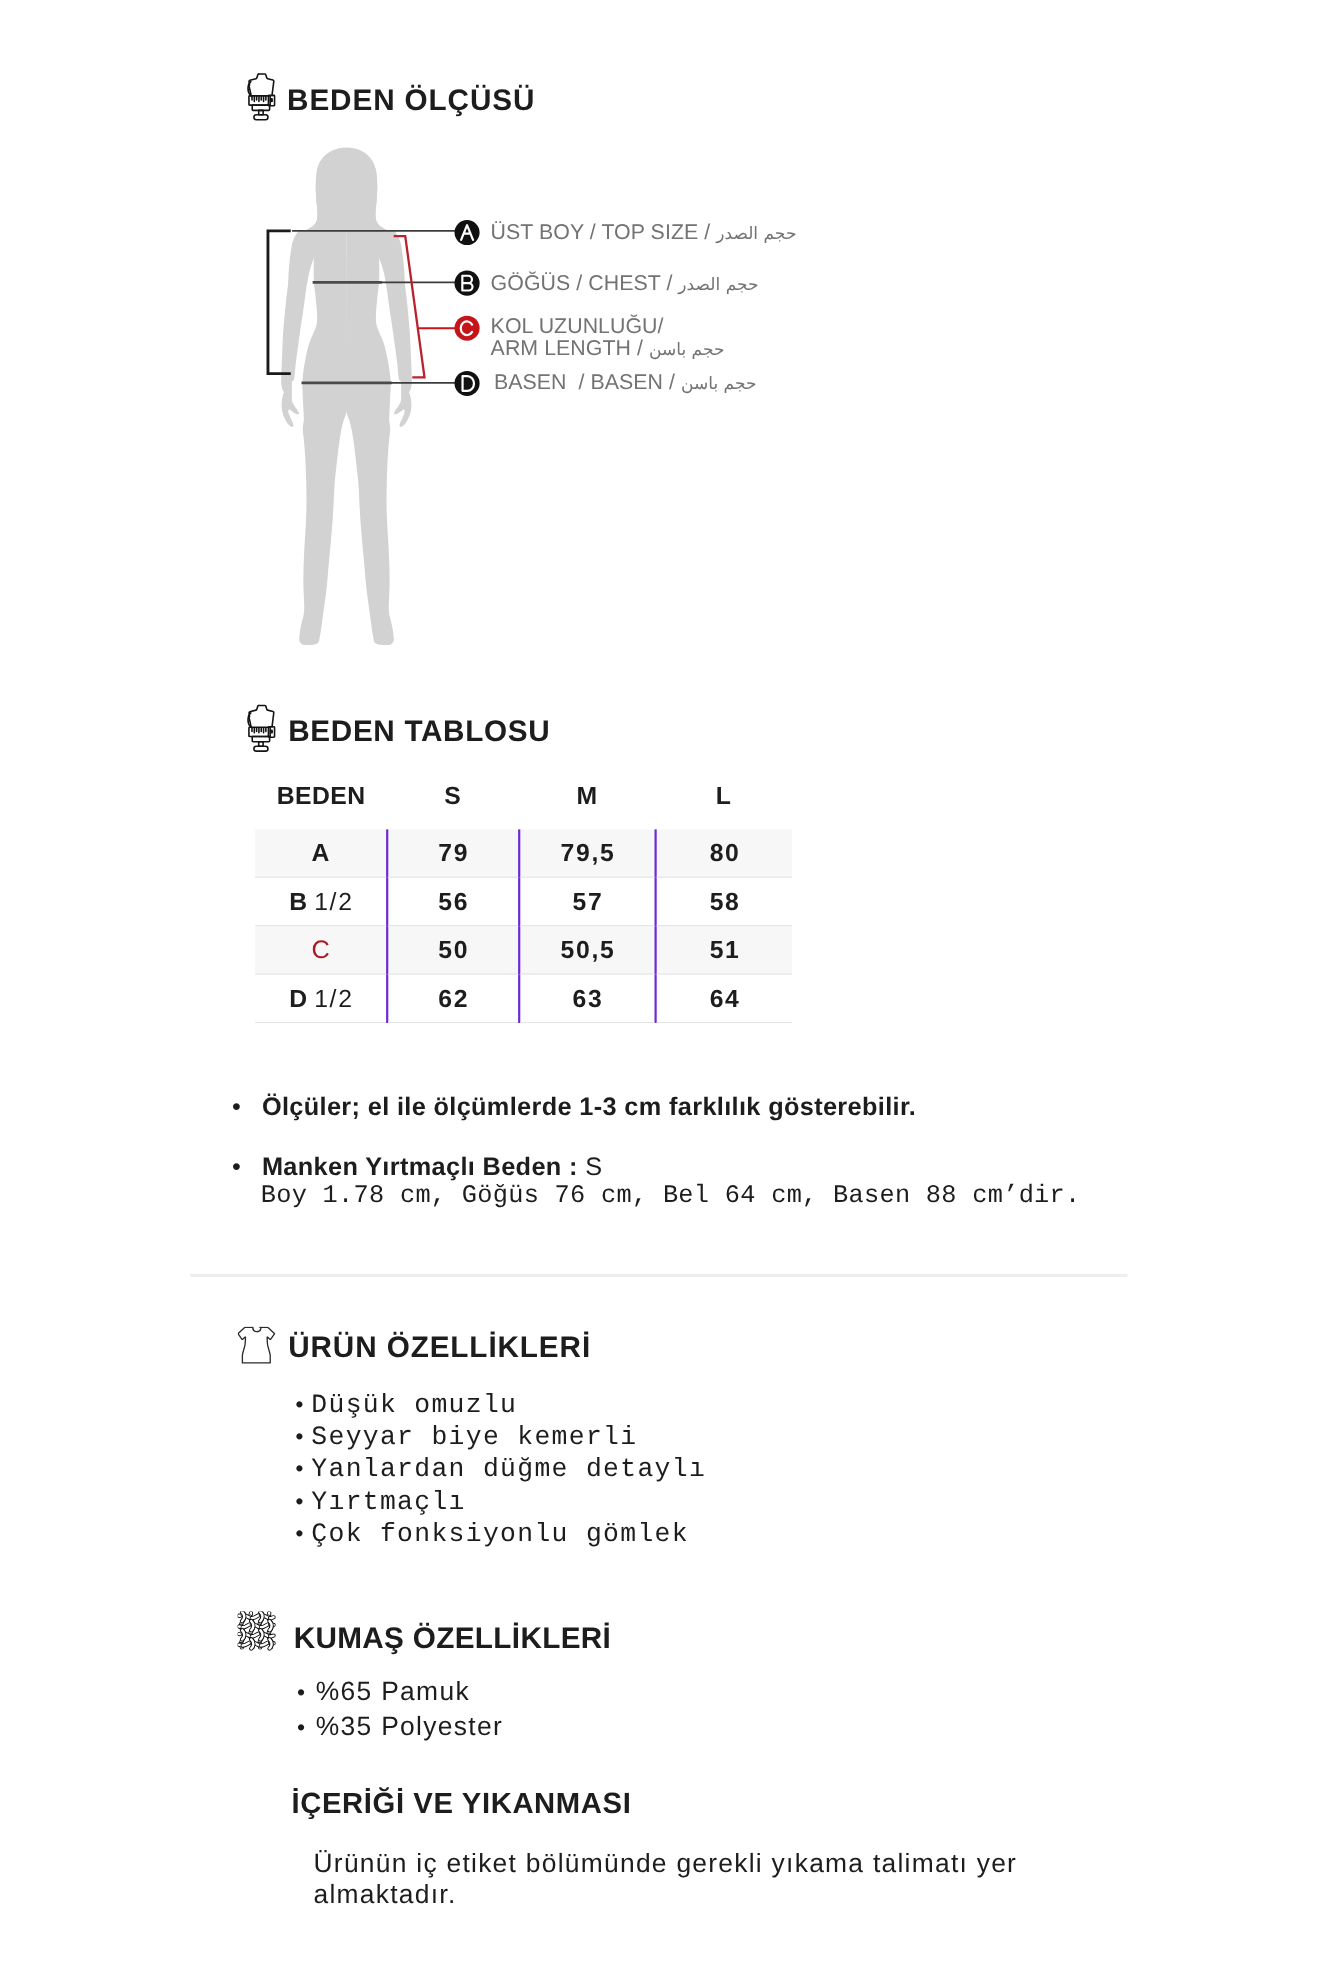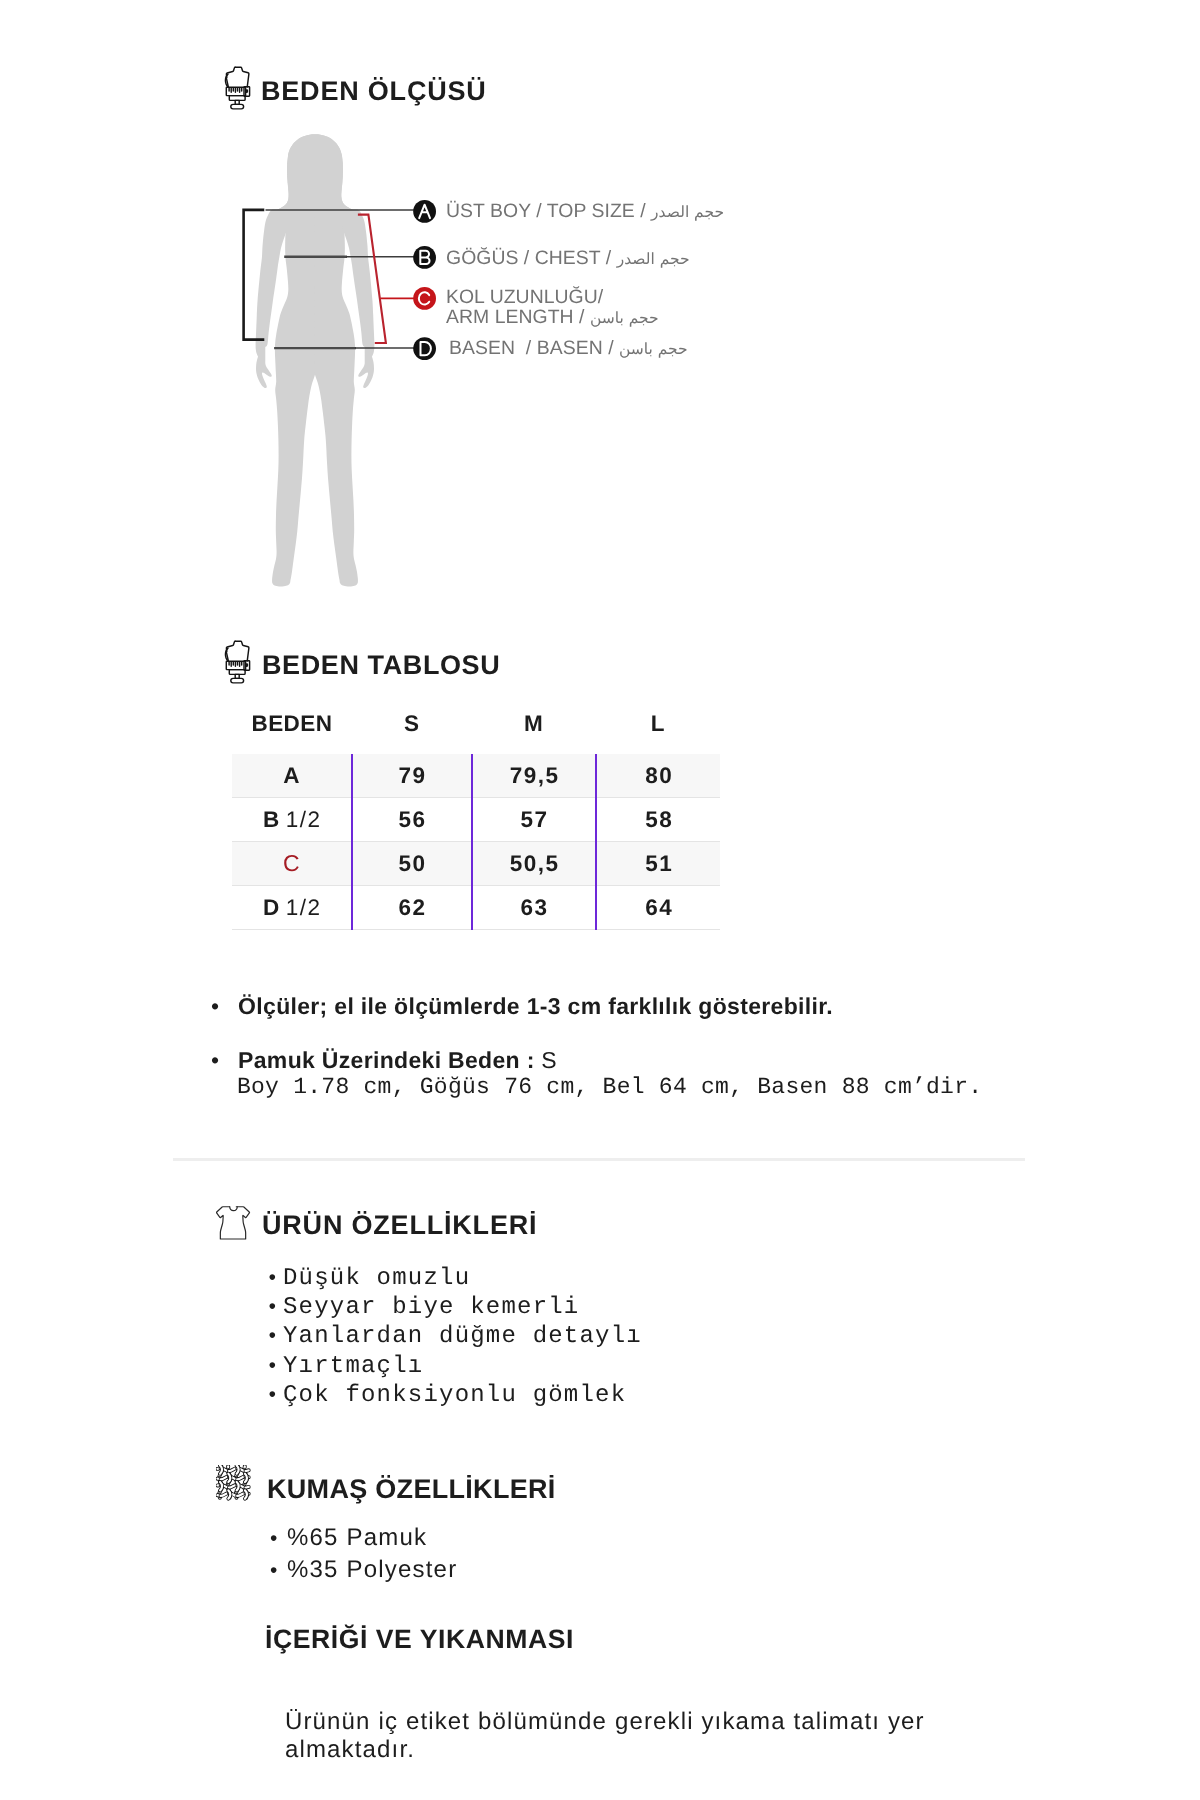--- a/index.html
+++ b/index.html
@@ -178,21 +178,21 @@
         </tr>
       </tbody>
   </table>
 
   <div class="note" style="left:211px;top:991px;">
     <span>•</span>
     <b style="margin-left:12px">Ölçüler; el ile ölçümlerde 1-3 cm farklılık gösterebilir.</b>
   </div>
   <div class="note" style="left:211px;top:1045px;">
     <span>•</span>
-    <b style="margin-left:12px">Pamuk Üzerindeki Beden :</b>
+    <b style="margin-left:12px">Manken Yırtmaçlı Beden :</b>
     <span>S</span>
   </div>
   <div class="note" style="left:237px;top:1072px;font-weight:400;letter-spacing:0.26px;font-family:Liberation Mono, monospace;">Boy 1.78 cm, Göğüs 76 cm, Bel 64 cm, Basen 88 cm’dir.</div>
 
   <div class="divider" style="left:173px;top:1158px;width:852px;height:3px;"></div>
 
   <div class="sec-head" id="head3" style="left:216px;top:1206px;width:420px;height:36px;">
     <svg class="ico" width="35" height="36" viewBox="0 0 35 36">
         <g fill="none" stroke="#2a2a2a" stroke-width="1.2" stroke-linejoin="round" stroke-linecap="round">
       <path d="M13.7 0.75 h-6.85 q-0.4 0 -0.7 0.28 l-5.4 4.95 q-0.45 0.4 -0.1 0.9 l3.2 4.5 q0.35 0.5 0.8 0.1 l2.0 -1.8 q0.6 -0.55 0.55 0.3 l-0.3 5.2 q-0.08 1.45 -0.6 3.3 l-1.6 5.75 q-0.35 1.3 -0.35 2.7 v6.05 h25.3 v-6.05 q0 -1.4 -0.35 -2.7 l-1.6 -5.75 q-0.52 -1.85 -0.6 -3.3 l-0.3 -5.2 q-0.05 -0.85 0.55 -0.3 l2.0 1.8 q0.45 0.4 0.8 -0.1 l3.2 -4.5 q0.35 -0.5 -0.1 -0.9 l-5.4 -4.95 q-0.3 -0.28 -0.7 -0.28 h-6.85"></path>
@@ -313,18 +313,18 @@
     <span class="ttl" style="left:51px;top:11px;letter-spacing:0.3px;">KUMAŞ ÖZELLİKLERİ</span>
   </div>
   <ul class="plain" id="fablist" style="left:270px;top:1523px;">
       <li><span>%65 Pamuk</span></li>
       <li><span>%35 Polyester</span></li>
     </ul>
 
   <div class="sec-head" id="head5" style="left:265px;top:1620px;width:420px;height:34px;">
     <span class="ttl" style="left:0;top:6px;font-size:26.6px;letter-spacing:0.55px;">İÇERİĞİ VE YIKANMASI</span>
   </div>
-  <div class="body-text" style="left:285px;top:1681px;margin-top:27px;">
+  <div class="body-text" style="left:285px;top:1681px;">
     <div>Ürünün iç etiket bölümünde gerekli yıkama talimatı yer</div>
     <div>almaktadır.</div>
   </div>
 
 </div>
 
 </body></html>

